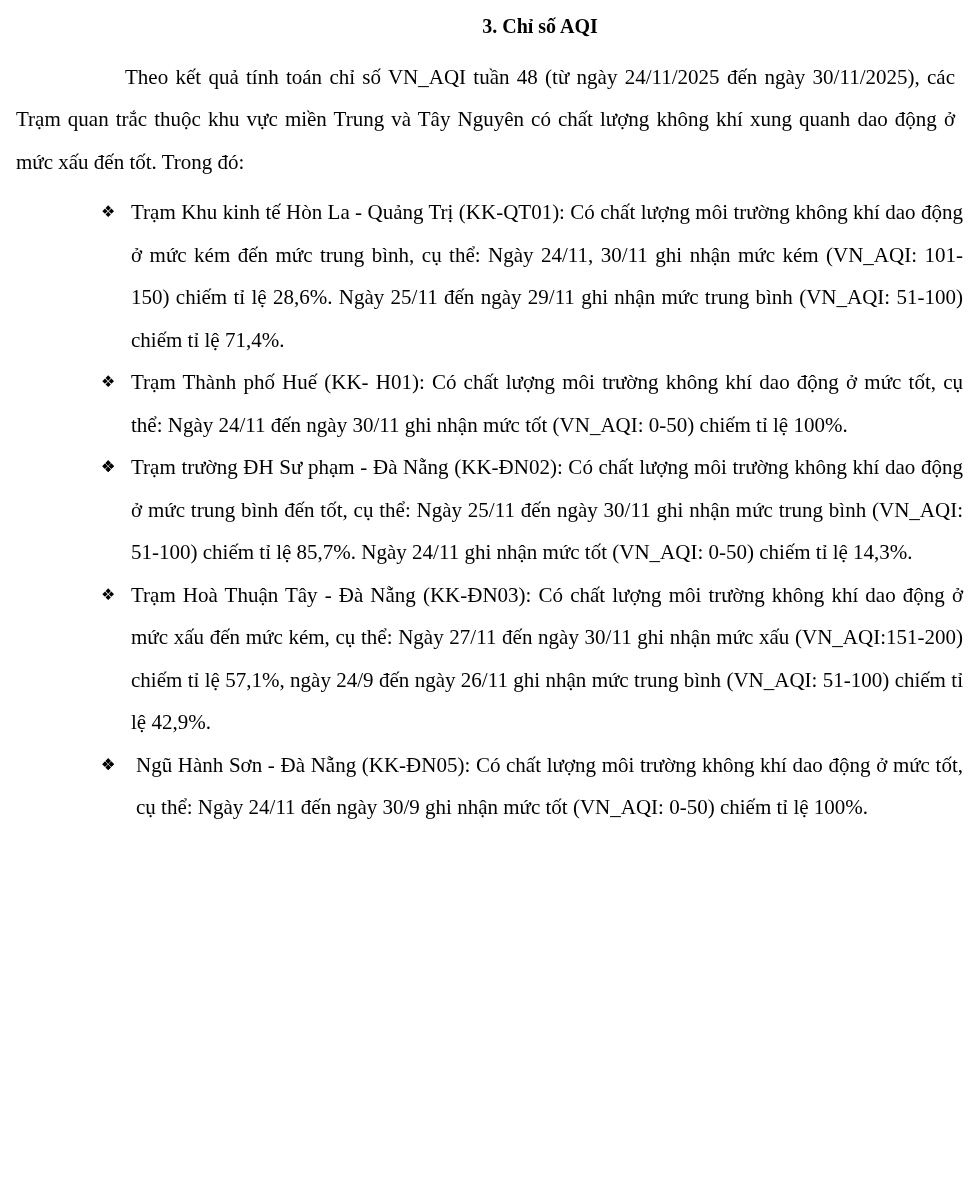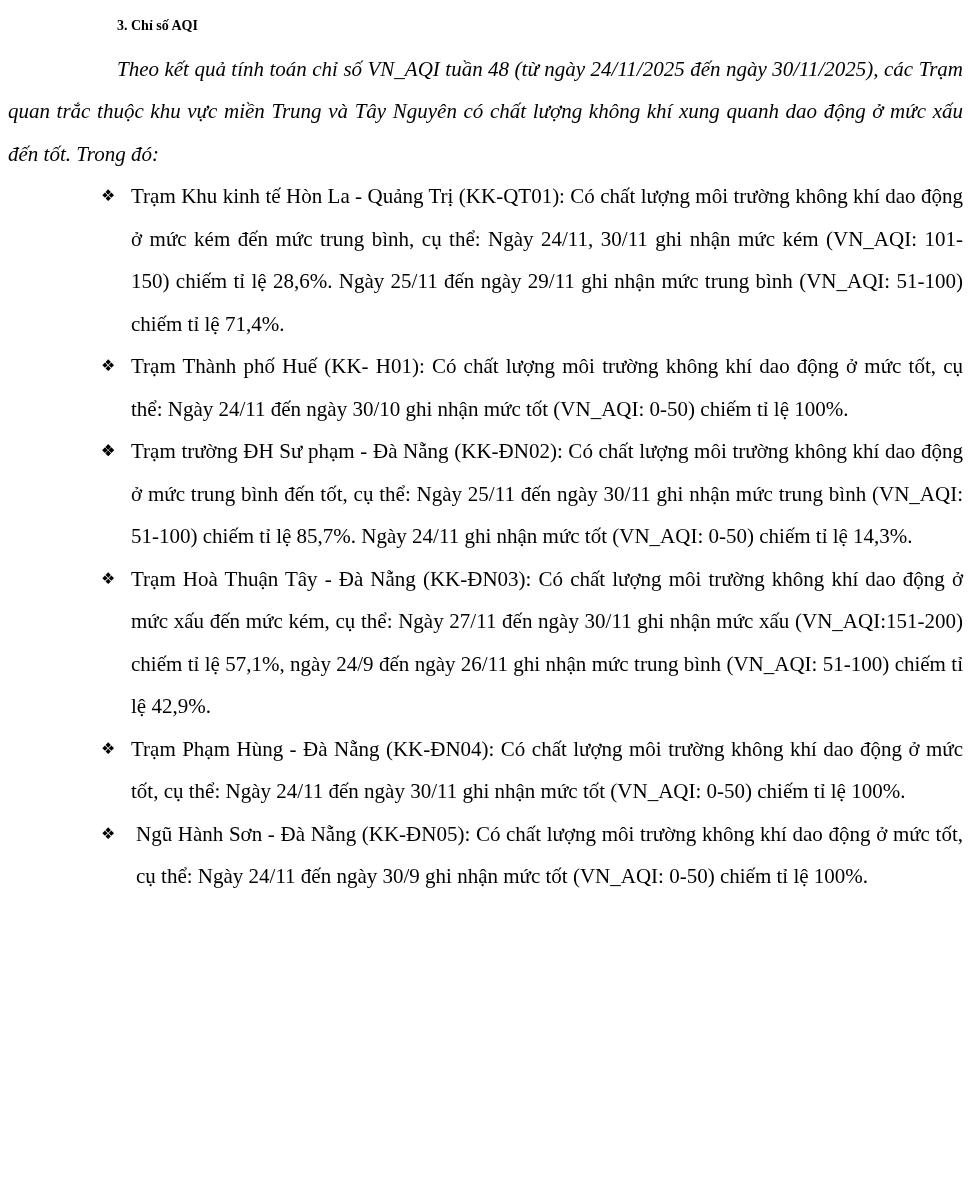--- a/index.html
+++ b/index.html
@@ -18,29 +18,29 @@
     min-height: 1200px;
     padding: 5px 9px 0 8px;
     font-family: "Liberation Serif", "DejaVu Serif", serif;
     font-size: 21px;
     line-height: 42.5px;
     color: #000000;
     background: #ffffff;
   }
   .heading {
     margin: 0 0 0 109px;
-    font-size: 14px;
+    font-size: 20px;
     font-weight: 700;
     line-height: 42.5px;
+    text-align: center;
   }
   .intro {
-    margin: 0;
+    margin: 8px;
     text-align: justify;
     text-indent: 109px;
-    font-style: italic;
   }
   .bullet-list {
     margin: 0;
     padding: 0;
   }
   .bullet {
     position: relative;
     padding-left: 123px;
     text-align: justify;
   }
@@ -69,40 +69,39 @@
 
   <div class="bullet-list">
 
     <div class="bullet">
       <span class="marker">❖</span>
       <span>Trạm Khu kinh tế Hòn La - Quảng Trị (KK-QT01): Có chất lượng môi trường không khí dao động ở mức kém đến mức trung bình, cụ thể: Ngày 24/11, 30/11 ghi nhận mức kém (VN_AQI: 101-150) chiếm tỉ lệ 28,6%. Ngày 25/11 đến ngày 29/11 ghi nhận mức trung bình (VN_AQI: 51-100) chiếm tỉ lệ 71,4%.</span>
     </div>
 
     <div class="bullet">
       <span class="marker">❖</span>
-      <span>Trạm Thành phố Huế (KK- H01): Có chất lượng môi trường không khí dao động ở mức tốt, cụ thể: Ngày 24/11 đến ngày 30/10 ghi nhận mức tốt (VN_AQI: 0-50) chiếm tỉ lệ 100%.</span>
+      <span>Trạm Thành phố Huế (KK- H01): Có chất lượng môi trường không khí dao động ở mức tốt, cụ thể: Ngày 24/11 đến ngày 30/11 ghi nhận mức tốt (VN_AQI: 0-50) chiếm tỉ lệ 100%.</span>
     </div>
 
     <div class="bullet">
       <span class="marker">❖</span>
     </div>
 
     <div class="bullet">
       <span class="marker">❖</span>
       <span>Trạm trường ĐH Sư phạm - Đà Nẵng (KK-ĐN02): Có chất lượng môi trường không khí dao động ở mức trung bình đến tốt, cụ thể: Ngày 25/11 đến ngày 30/11 ghi nhận mức trung bình (VN_AQI: 51-100) chiếm tỉ lệ 85,7%. Ngày 24/11 ghi nhận mức tốt (VN_AQI: 0-50) chiếm tỉ lệ 14,3%.</span>
     </div>
 
     <div class="bullet">
       <span class="marker">❖</span>
       <span>Trạm Hoà Thuận Tây - Đà Nẵng (KK-ĐN03): Có chất lượng môi trường không khí dao động ở mức xấu đến mức kém, cụ thể: Ngày 27/11 đến ngày 30/11 ghi nhận mức xấu (VN_AQI:151-200) chiếm tỉ lệ 57,1%, ngày 24/9 đến ngày 26/11 ghi nhận mức trung bình (VN_AQI: 51-100) chiếm tỉ lệ 42,9%.</span>
     </div>
 
     <div class="bullet">
       <span class="marker">❖</span>
-      <span>Trạm Phạm Hùng - Đà Nẵng (KK-ĐN04): Có chất lượng môi trường không khí dao động ở mức tốt, cụ thể: Ngày 24/11 đến ngày 30/11 ghi nhận mức tốt (VN_AQI: 0-50) chiếm tỉ lệ 100%.</span>
     </div>
 
     <div class="bullet pad-extra">
       <span class="marker">❖</span>
       <span>Ngũ Hành Sơn - Đà Nẵng (KK-ĐN05): Có chất lượng môi trường không khí dao động ở mức tốt, cụ thể: Ngày 24/11 đến ngày 30/9 ghi nhận mức tốt (VN_AQI: 0-50) chiếm tỉ lệ 100%.</span>
     </div>
 
   </div>
 </div>
 

